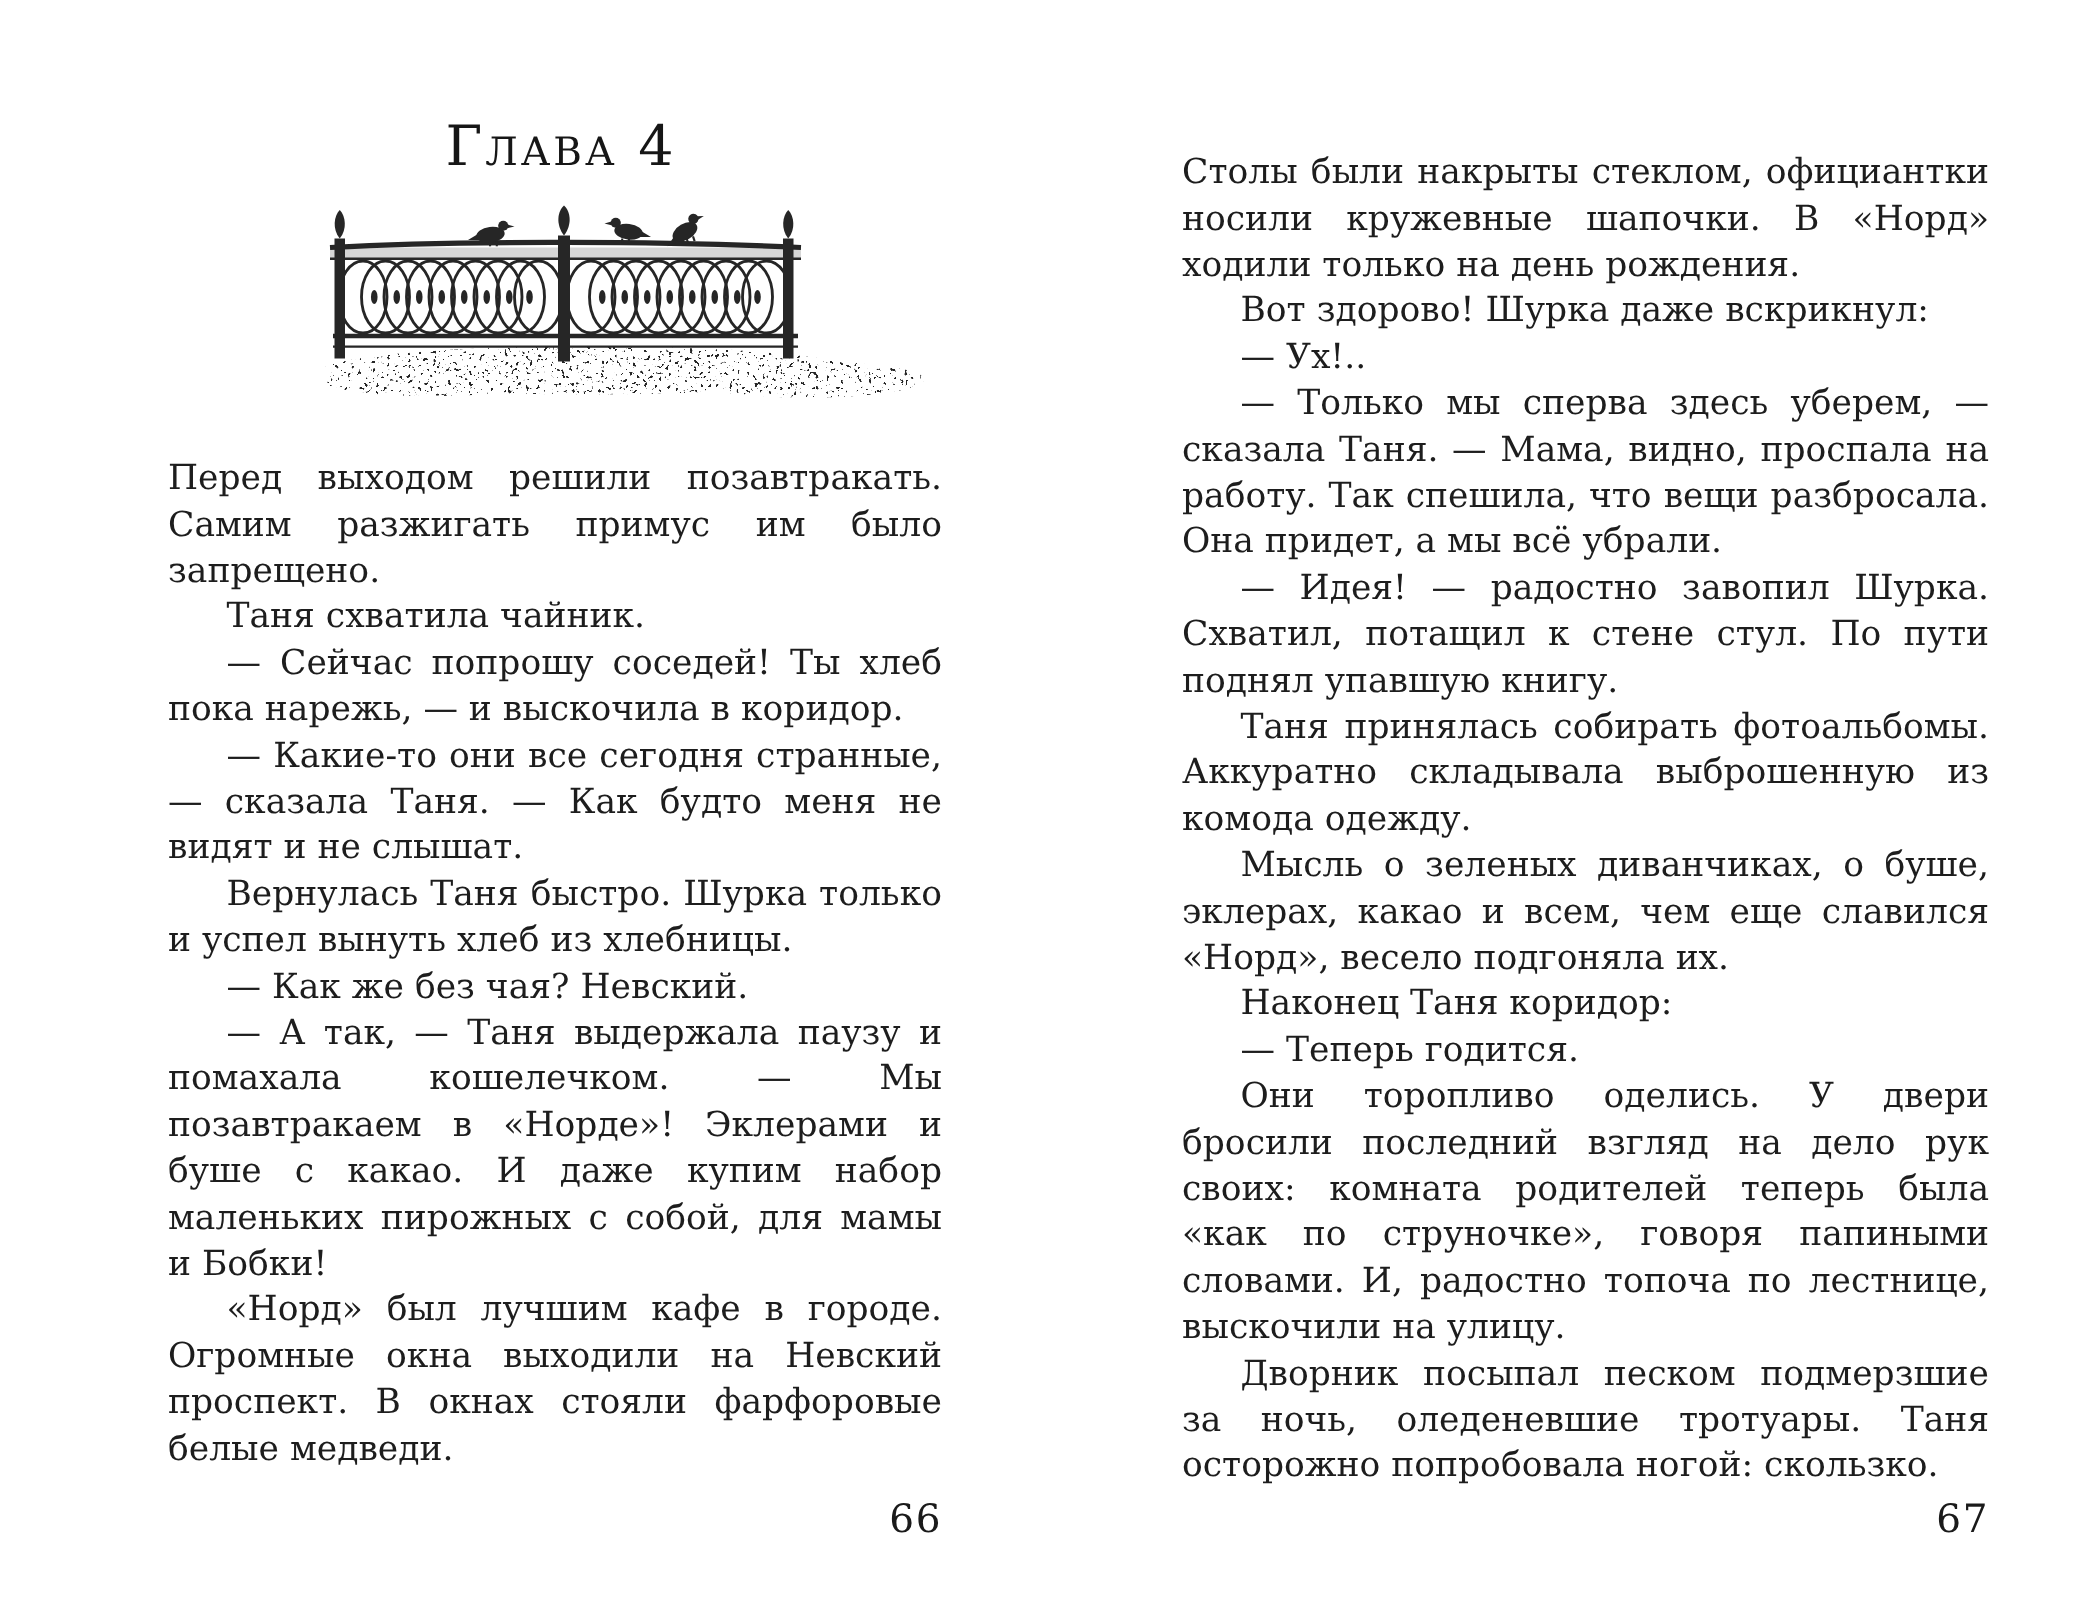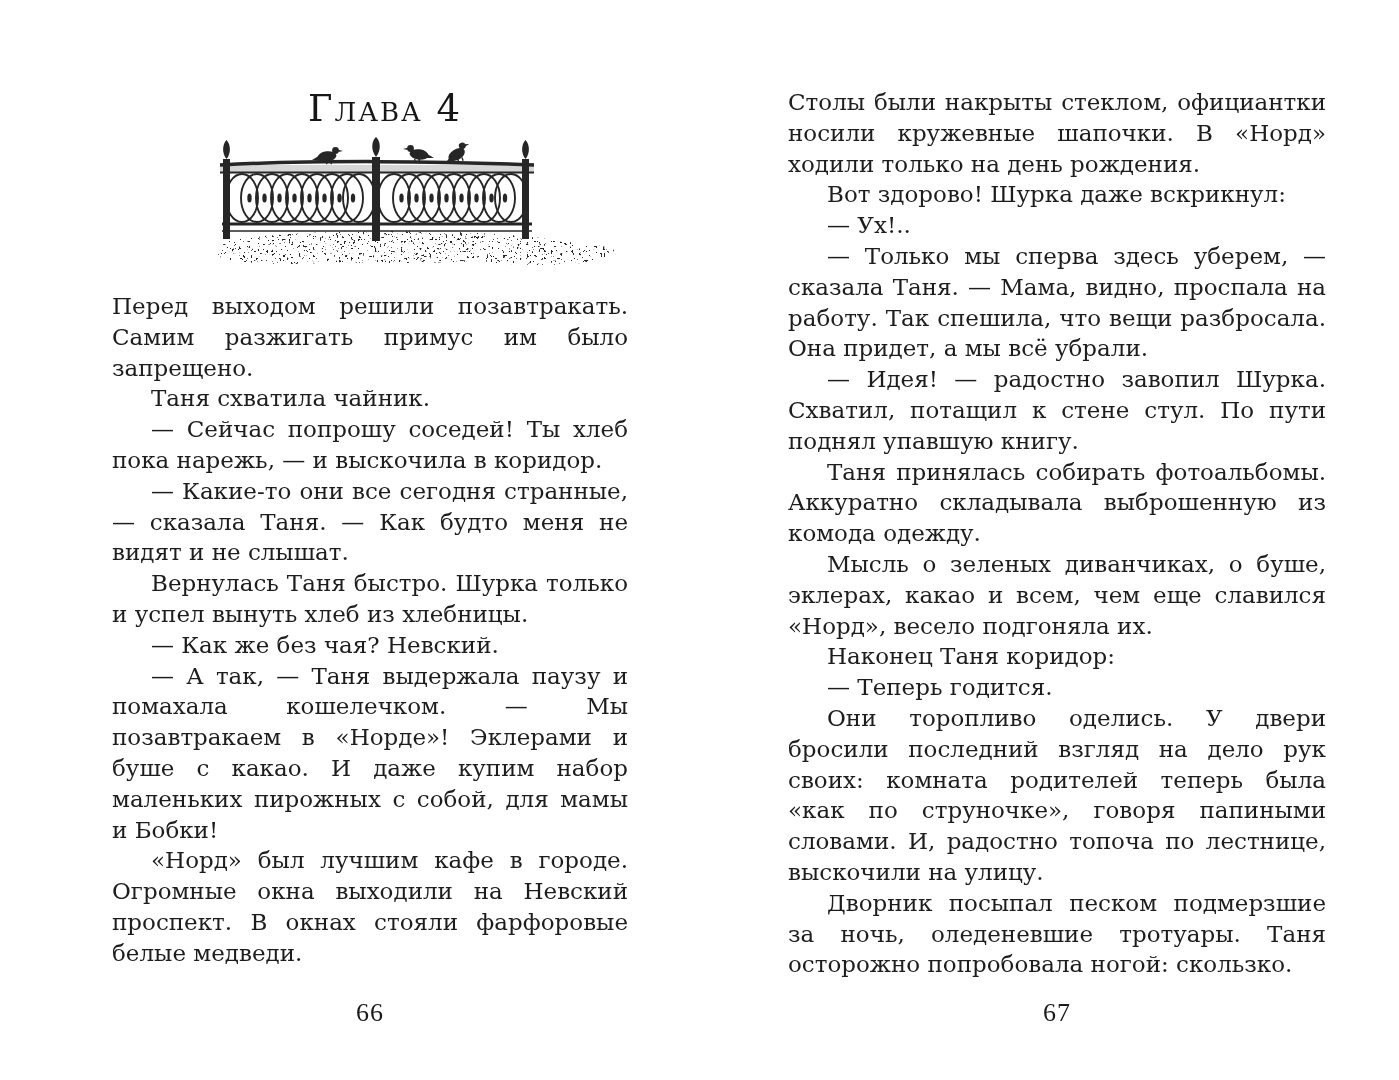--- a/index.html
+++ b/index.html
@@ -16,55 +16,55 @@
     background: #ffffff;
   }
   .page {
     position: absolute; top: 0; height: 1080px;
   }
   .page-left  { left: 112px; width: 516px; }
   .page-right { left: 788px; width: 538px; }
 
   .chapter-title {
     position: absolute; top: 72px; left: 0; width: 100%;
-    margin: 15px;
+    margin: 4px;
     text-align: center;
     font-size: 37px;
     font-weight: normal;
     font-variant: small-caps;
     letter-spacing: 2px;
     color: #161616;
   }
 
   .illustration {
     position: absolute; top: 134px; left: 96px;
     width: 410px; height: 140px;
   }
 
   .body-text {
     position: absolute; left: 0; width: 100%;
     font-size: 23px;
     line-height: 30.8px;
     text-align: justify;
     hyphens: auto;
+    margin-top: 13px;
     -webkit-hyphens: auto;
   }
   .page-left  .body-text { top: 291px; }
   .page-right .body-text { top: 87px; }
 
   p.para { margin: 0; padding: 0; }
   p.indent { text-indent: 39px; }
 
   .pagenum {
     position: absolute; top: 998px; left: 0; width: 100%;
-    text-align: center;
+    text-align: right;
     font-size: 26px;
     letter-spacing: 1px;
     color: #1a1a1a;
-    font-family: Liberation Serif, serif;
   }
 </style>
 </head>
 <body>
 
 <div class="spread">
 
   <section class="page page-left">
 
     <h1 class="chapter-title">Глава 4</h1>

